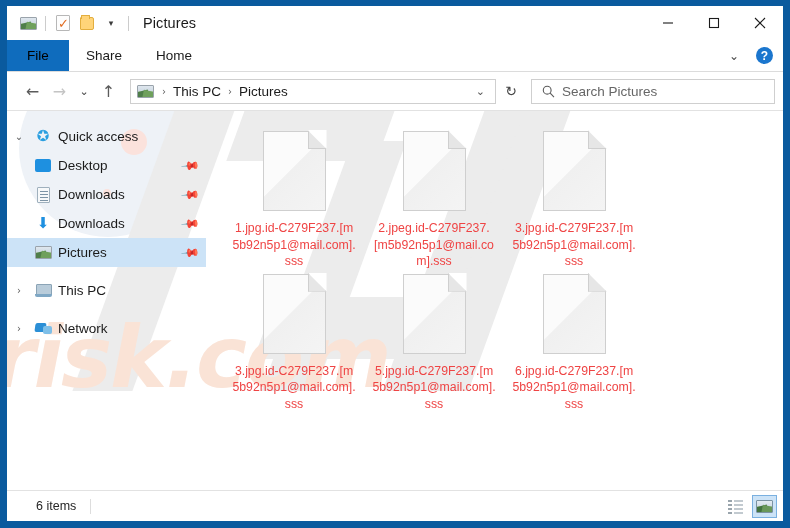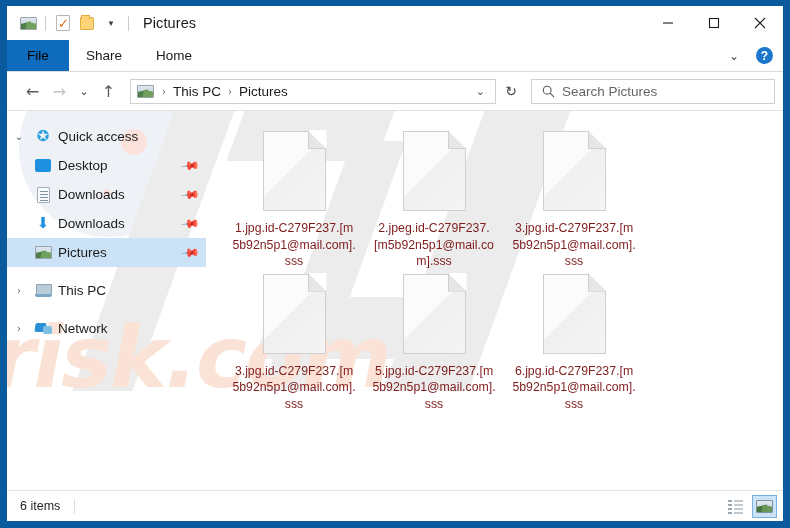--- a/index.html
+++ b/index.html
@@ -383,35 +383,35 @@
   }
   .doc-icon .foldtop {
     position: absolute; right: -1px; top: -1px;
     width: 19px; height: 19px;
     background: #ffffff;
     clip-path: polygon(0 0, 100% 0, 100% 100%);
     border-right: 0;
   }
   .fname {
     font-size: 12.3px;
-    color: #7f1d1d;
+    color: #ef4444;
     text-align: center;
     line-height: 16.5px;
     width: 124px;
     word-break: break-all;
     white-space: normal;
   }
 
   
   .statusbar {
     height: 31px; flex: 0 0 31px;
     border-top: 1px solid #e2e2e2;
     background: #ffffff;
     display: flex; align-items: center;
-    padding: 0 6px 0 13px;
+    padding: 0 6px 0 29px;
     position: relative; z-index: 6;
   }
   .status-text { font-size: 12.5px; color: #262626; }
   .status-sep { width: 1px; height: 15px; background: #dddddd; margin-left: 14px; }
   .view-btns { margin-left: auto; display: flex; gap: 4px; align-items: center; }
   .viewbtn {
     width: 25px; height: 23px;
     display: flex; align-items: center; justify-content: center;
   }
   .viewbtn.active { background: #cce3f7; border: 1px solid #7ab0e0; }

